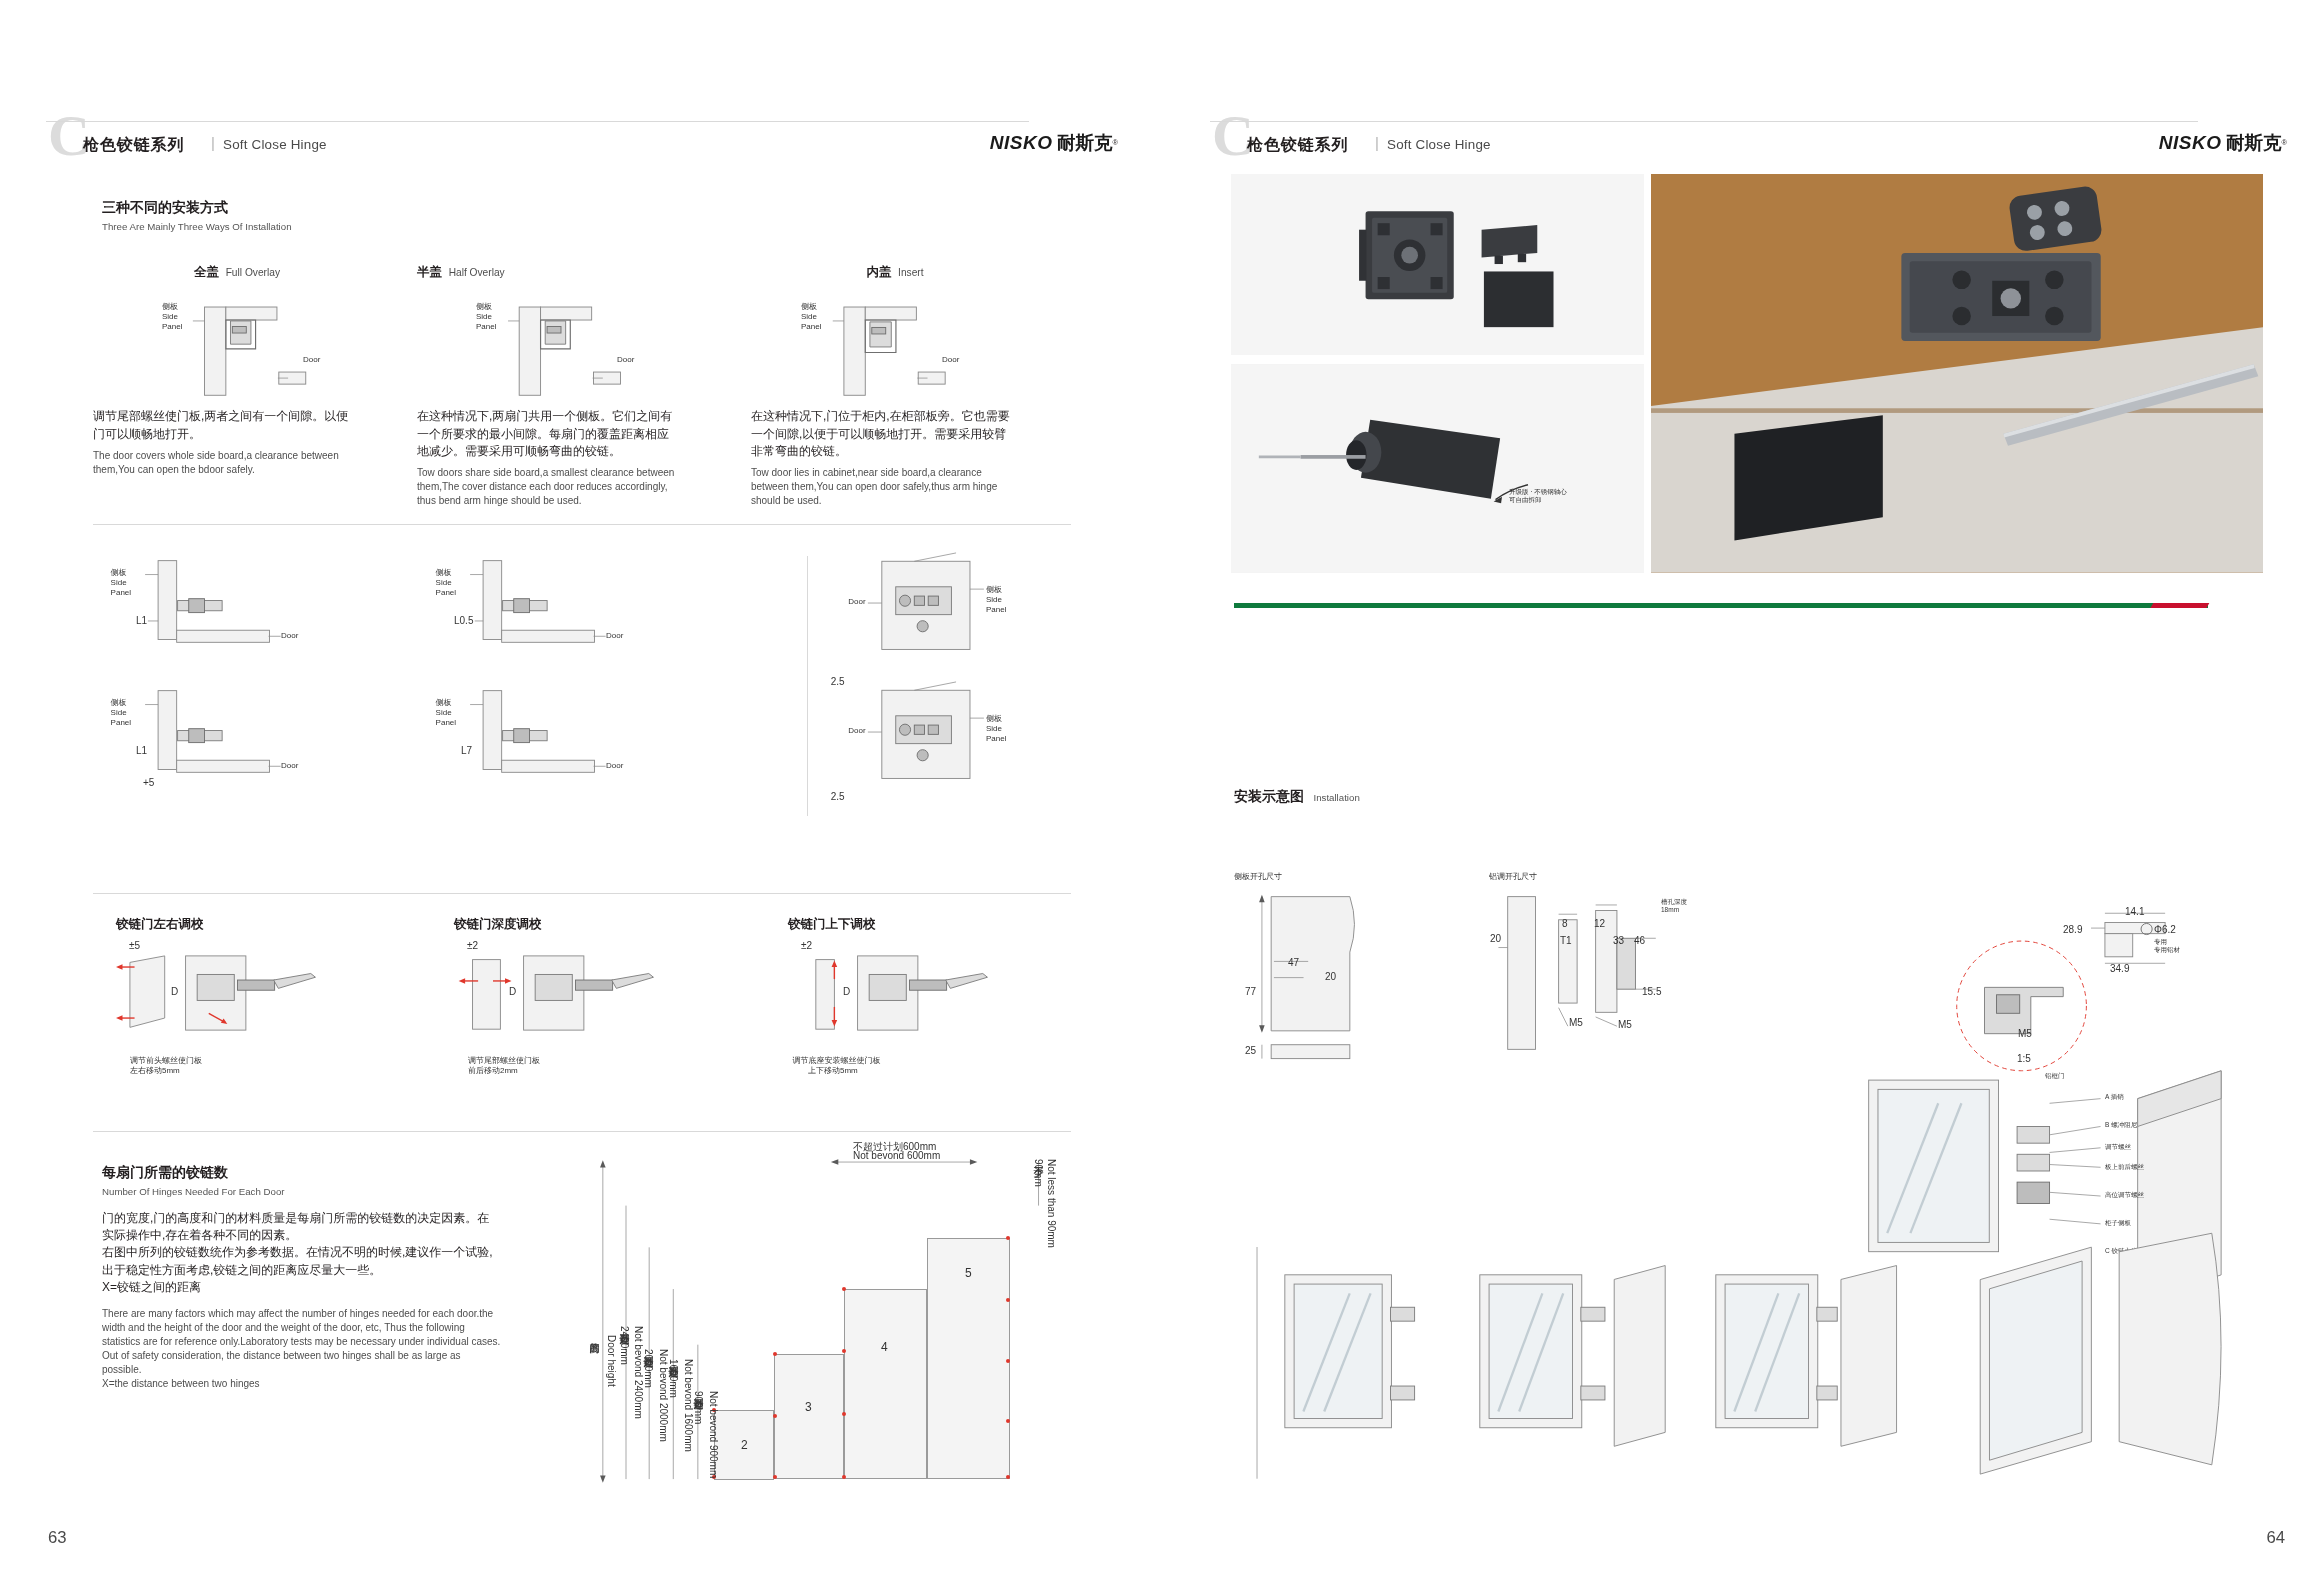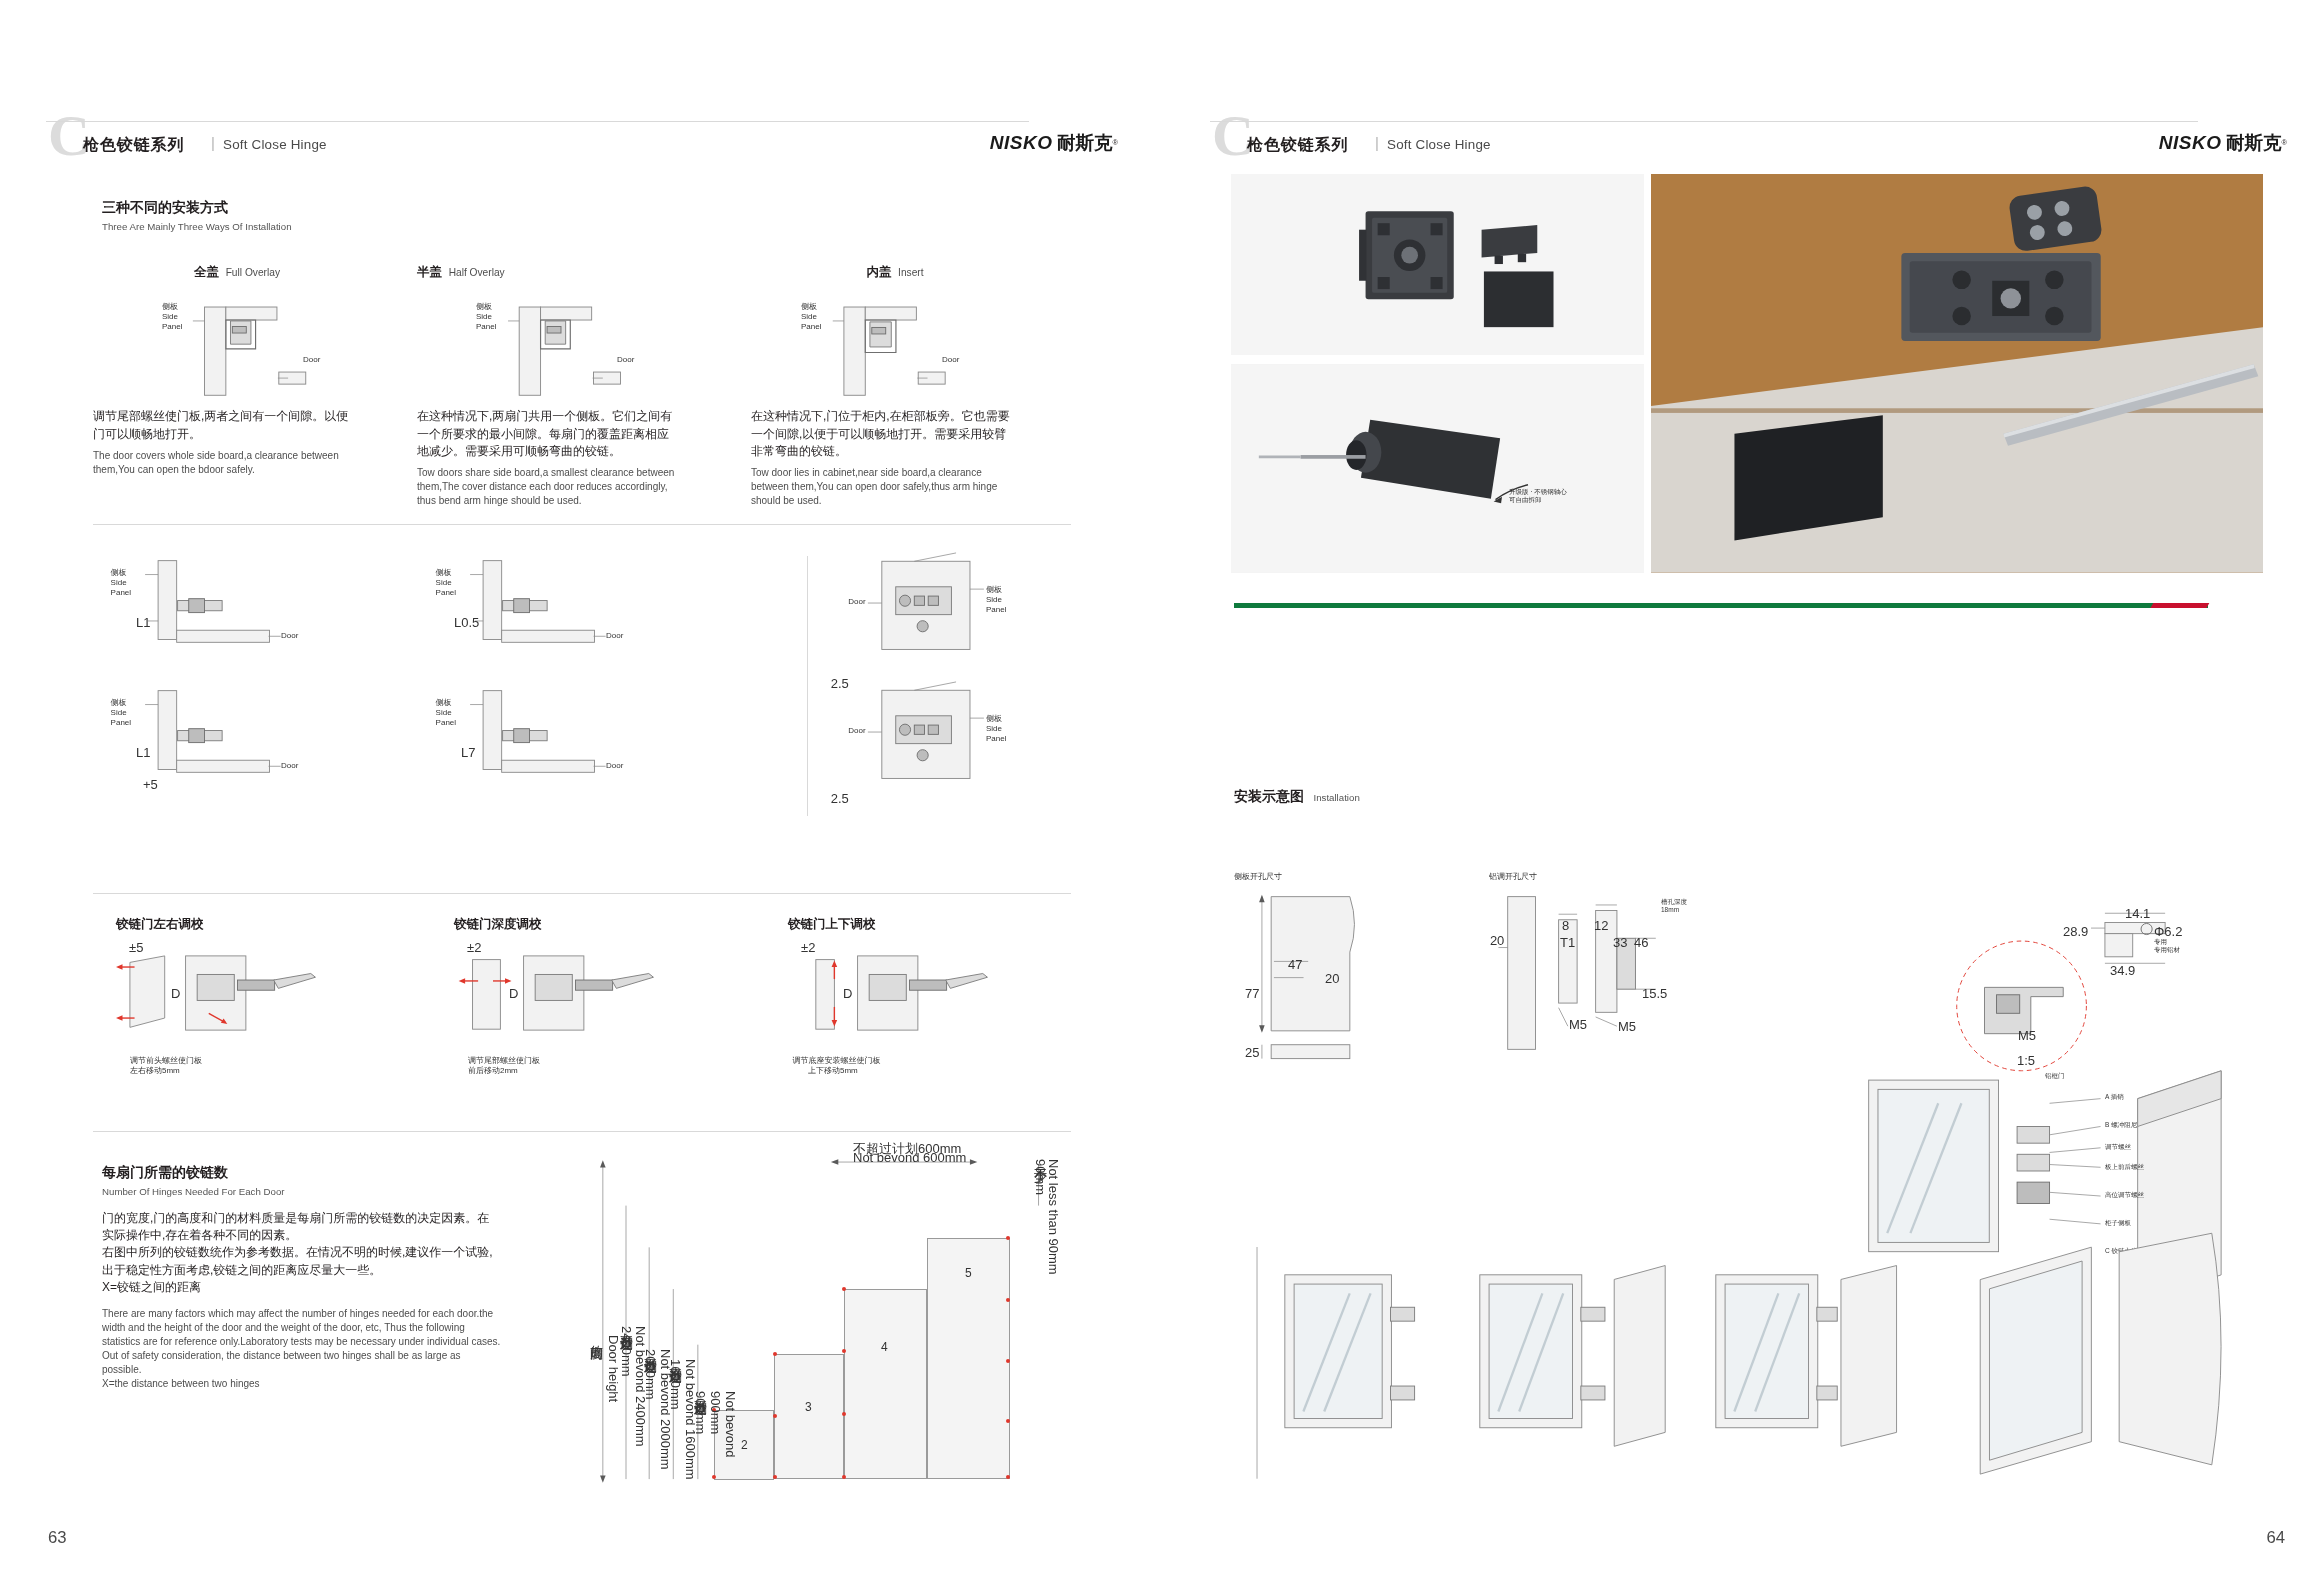--- a/index.html
+++ b/index.html
@@ -59,21 +59,21 @@
   .blk { position: absolute; }
 
   .panel-label { font-size: 8px; line-height: 1.25; color: #333; }
 
   svg { display: block; }
 
   
   .chart-box { position: absolute; }
   .stair { position: absolute; border: 0.9px solid #9a9a9a; background: #f4f4f4; }
   .stair-num { position: absolute; font-size: 12px; color: #333; }
-  .dim-txt { font-size: 13px; color: #333; }
+  .dim-txt { font-size: 10px; color: #333; }
   .vtxt { writing-mode: vertical-rl; text-orientation: mixed; }
   .dot { position: absolute; width: 4.2px; height: 4.2px; border-radius: 50%; background: #e0372c; }
 
   
   .prod-title-cn { font-size: 16.7px; font-weight: bold; }
   .prod-title-sub { font-size: 14px; font-weight: bold; margin-top: 6.5px; }
   .prod-title-en { font-size: 10.2px; color: #555; margin-top: 3.7px; }
 
   .photo { position: absolute; overflow: hidden; }
   .photo-gray { background: #f4f4f4; }

